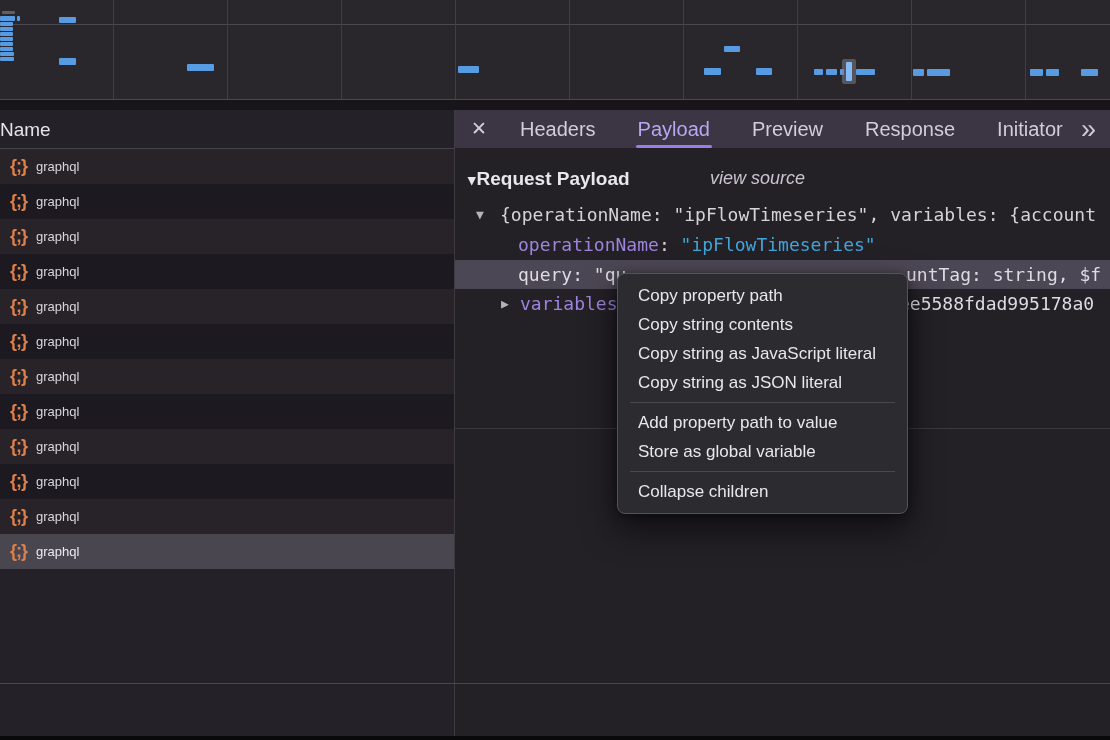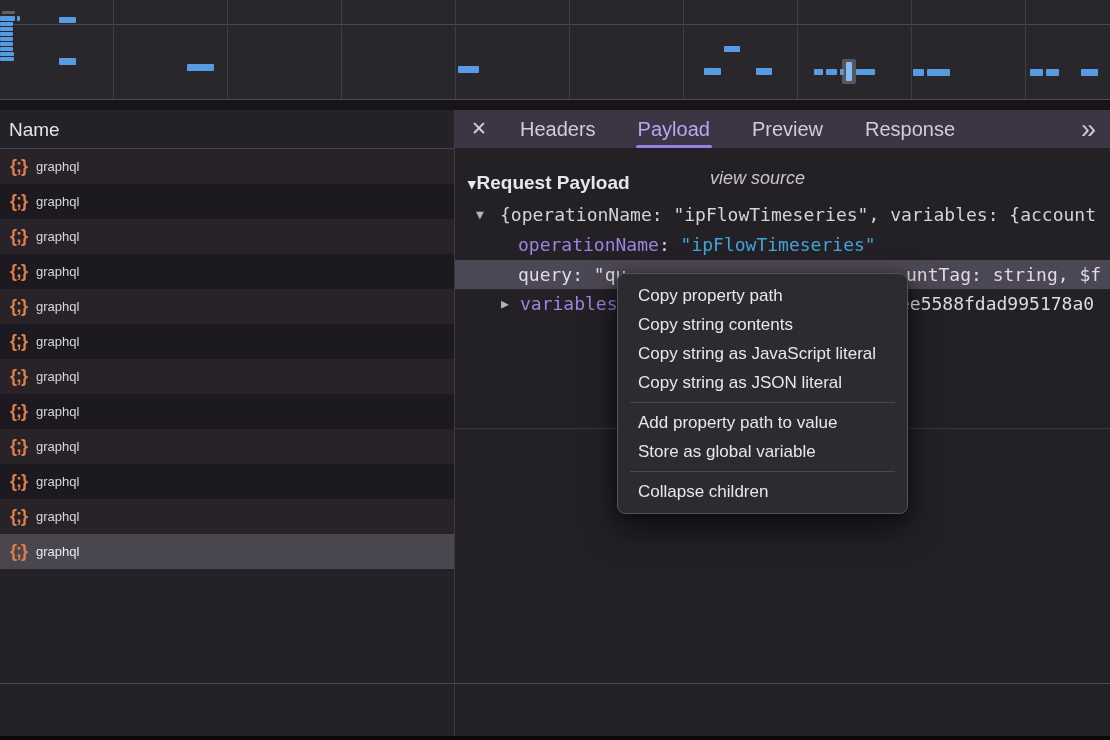--- a/index.html
+++ b/index.html
@@ -13,21 +13,21 @@
   .vgrid { position:absolute; top:0; bottom:0; width:1px; background:#403e45; }
   .hgrid { position:absolute; left:0; right:0; top:24px; height:1px; background:#4a4851; }
   .bar { position:absolute; background:#579be2; border-radius:1px; }
   .bar.gray { background:#615f66; }
   .bar.box  { background:rgba(132,130,142,.5); border-radius:2px; }
   .bar.tick { background:#85baf4; }
   .ov-strip { position:absolute; left:0; top:100px; width:1110px; height:10px; background:#17151a; }
 
   
   .left-panel { position:absolute; left:0; top:110px; width:454px; height:630px; background:#242128; }
-  .name-header { height:39px; line-height:39px; padding-left:9px; font-size:19px; color:#e6e3e9;
+  .name-header { height:39px; line-height:39px; font-size:19px; color:#e6e3e9;
                  border-bottom:1px solid #46444b; }
   .req-row { height:35px; display:flex; align-items:center; padding-left:10px; }
   .req-row.stripe-a { background:#272329; }
   .req-row.stripe-b { background:#1c1a20; }
   .req-row.selected { background:#4a4650; }
   .json-icon { color:#dd8049; font-weight:bold; font-size:18px; letter-spacing:-1px; margin-right:9px; }
   .req-label { font-size:13px; color:#d9d6dd; }
   .req-row.selected .req-label { color:#ecebef; }
 
   
@@ -37,21 +37,21 @@
             display:flex; align-items:center; padding-left:8px; }
   .close-btn { width:32px; height:38px; text-align:center; line-height:38px; font-size:19px;
                color:#d3cdd9; cursor:default; }
   .tab { position:relative; height:38px; line-height:38px; padding:0 17px; margin-left:8px;
          font-size:20px; color:#d3cdd9; }
   .tab.selected { color:#b9a7f3;text-align:right; }
   .tab.selected::after { content:""; position:absolute; left:15px; right:15px; bottom:0;
                          height:3px; border-radius:2px; background:#977fe8; }
   .overflow-btn { margin-left:auto; margin-right:14px; font-size:27px; color:#cfcad6; line-height:38px; }
 
-  .section-head { position:absolute; left:13px; top:53px; height:30px; line-height:40px;
+  .section-head { position:absolute; left:13px; top:53px; height:30px; line-height:32px;
                   font-size:19px; font-weight:bold; color:#e9e6ed; white-space:nowrap; }
   .tri { font-size:15px; margin-right:1px; }
   .view-source { position:absolute; left:255px; top:53px; height:30px; line-height:30px;
                  font-size:18px; font-weight:normal; color:#c9c4d0;font-style:italic; }
 
   .tree { position:absolute; left:0; top:90px; right:0; height:229px;
           border-bottom:1px solid #3a383e;
           font-family:"DejaVu Sans Mono", monospace; font-size:18px; color:#d6d2da; }
   .trow { position:absolute; left:0; right:0; height:30px; line-height:30px; white-space:nowrap; overflow:hidden; }
   .trow.r1 { top:0; }  .trow.r2 { top:30px; }
@@ -185,20 +185,21 @@
   </div>
 
   <div class="right-panel">
     <div class="tabbar">
       <div class="close-btn">✕</div>
       <div id="tabs" style="display:flex;">
           <div class="tab">Headers</div>
           <div class="tab selected">Payload</div>
           <div class="tab">Preview</div>
           <div class="tab">Response</div>
+          <div class="tab">Initiator</div>
         </div>
       <div class="overflow-btn">»</div>
     </div>
 
     <div class="section-head"><span class="tri">▾</span><span>Request Payload</span></div>
     <div class="view-source">view source</div>
 
     <div class="tree">
       <div class="trow r1">
         <span class="arrow a1">▼</span>

